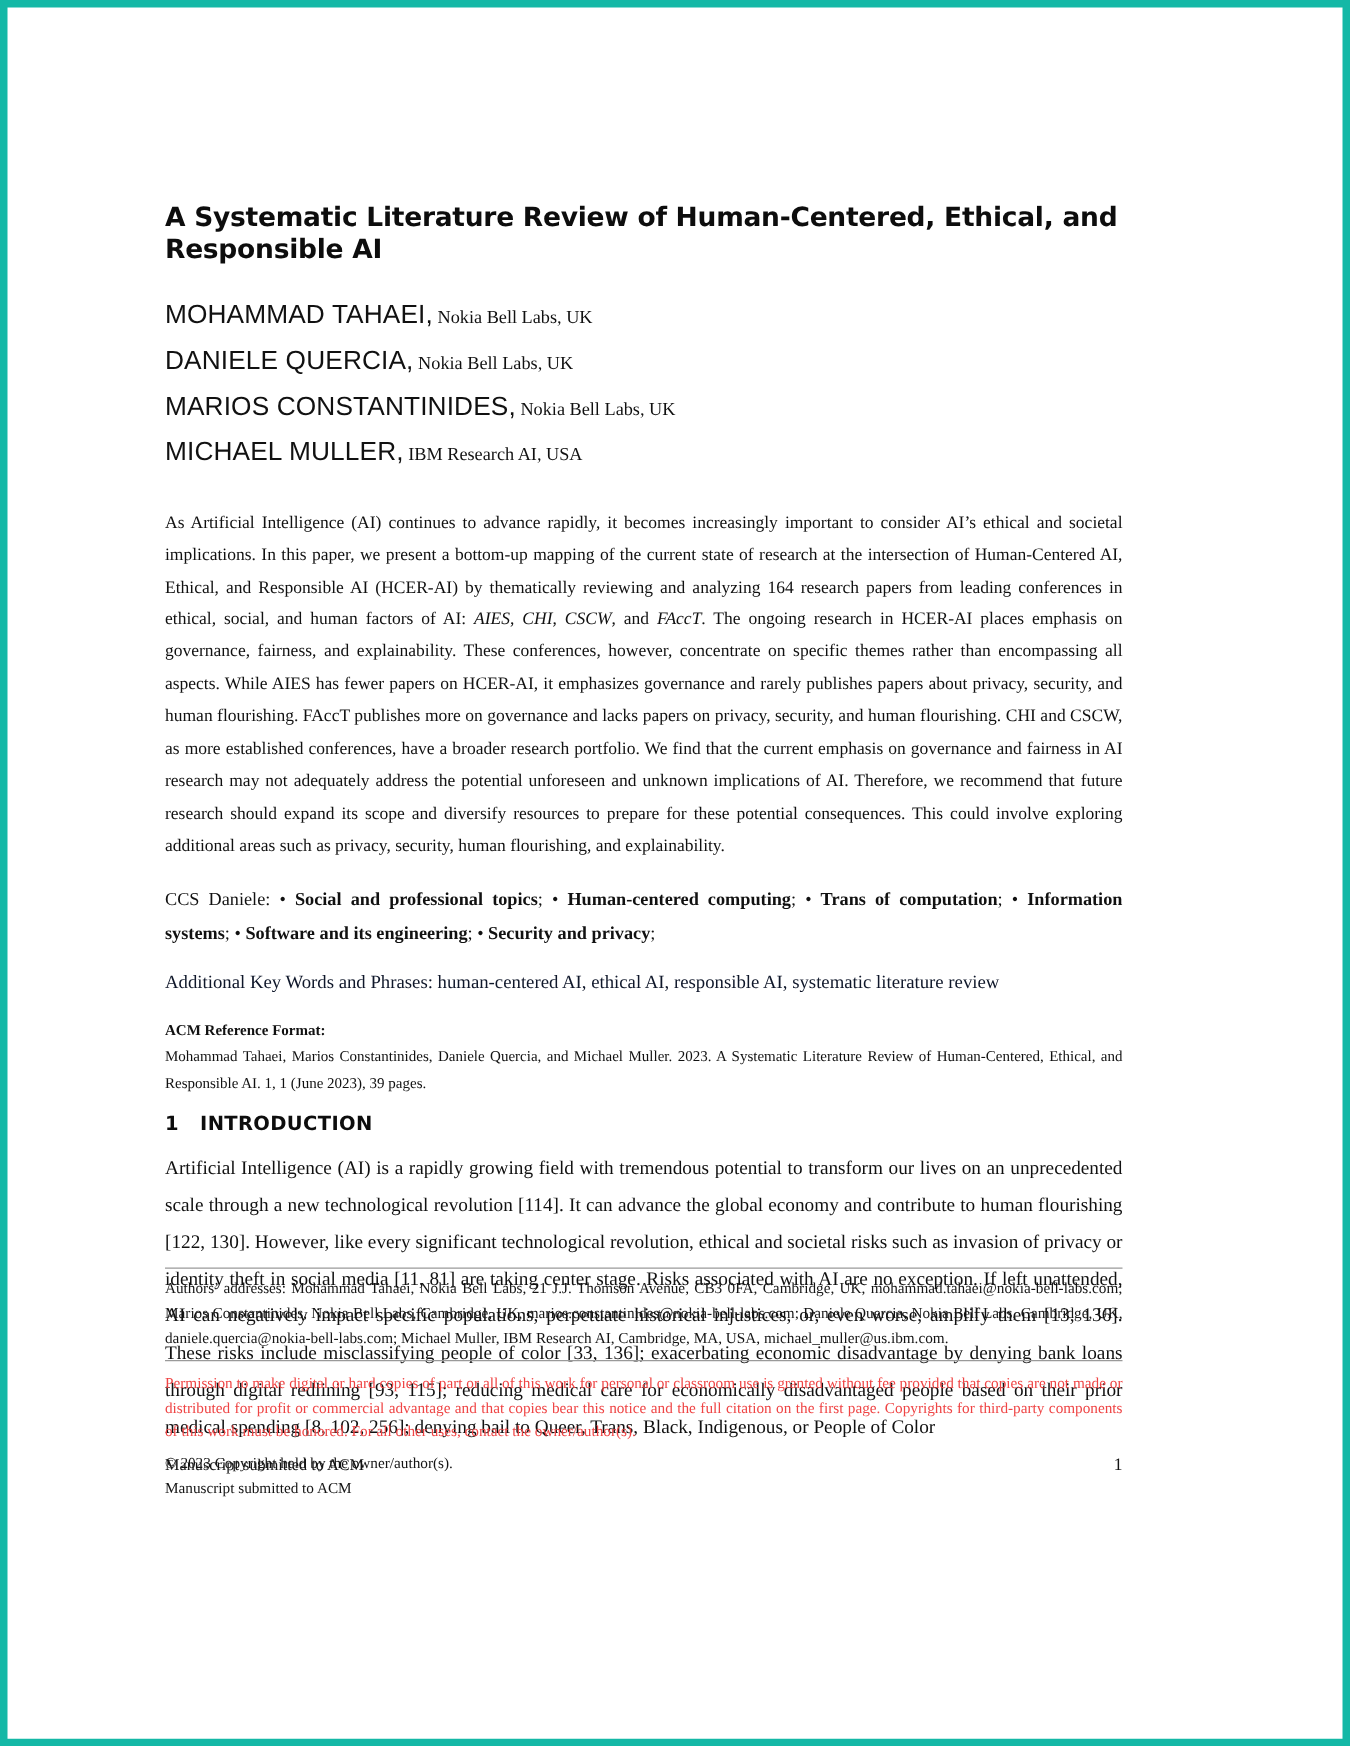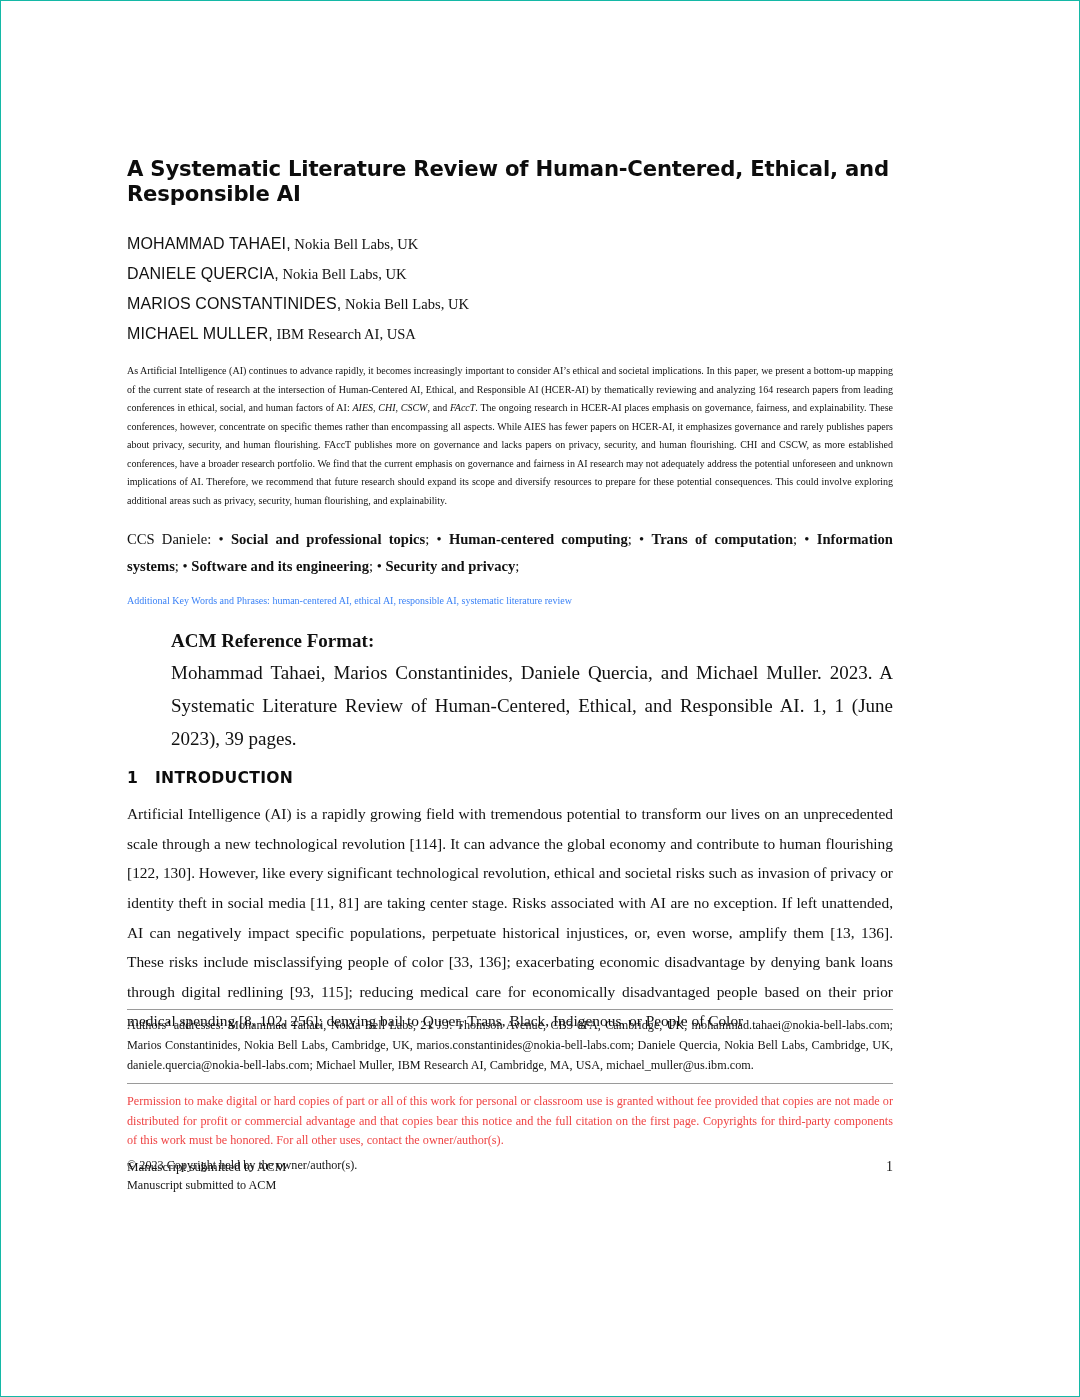--- a/index.html
+++ b/index.html
@@ -5,21 +5,21 @@
   html, body {
     margin: 0;
     padding: 0;
     background: #ffffff;
   }
   .page {
     position: relative;
     width: 1080px;
     height: 1397px;
     background: #ffffff;
-    border: 1px solid #14b8a6;
+    border: 6px solid #14b8a6;
     box-sizing: border-box;
     overflow: hidden;
     font-family: "Liberation Serif", "DejaVu Serif", serif;
     color: #000000;
   }
   .content {
     position: absolute;
     left: 126px;
     top: 0;
     width: 766px;
@@ -41,65 +41,64 @@
   .authors {
     margin-top: 26px;
   }
   .author-line {
     margin-bottom: 8.5px;
     line-height: 1.35;
     white-space: nowrap;
   }
   .author-name {
     font-family: "Liberation Sans", "DejaVu Sans", sans-serif;
-    font-size: 16px;
+    font-size: 21px;
     font-weight: normal;
     letter-spacing: 0.1px;
     color: #111111;
   }
   .author-aff {
     font-family: Liberation Serif, serif;
     font-size: 14.6px;
     color: #111111;
   }
 
   
   .abstract {
-    margin-top: 17px;
-    font-size: 10px;
+    margin-top: 29px;
+    font-size: 14px;
     line-height: 1.85;
     text-align: justify;
     text-justify: inter-word;
     color: #111111;
   }
   .abstract i { font-style: italic; }
 
   
   .ccs {
     margin-top: 16px;
     font-size: 14.6px;
     line-height: 1.85;
     text-align: justify;
     color: #111111;
   }
   .ccs b { font-weight: bold; }
   .keywords {
     margin-top: 12px;
-    font-size: 10px;
+    font-size: 15px;
     line-height: 1.85;
-    color: #3b82f6;
+    color: #0f172a;
   }
 
   
   .refblock {
     margin-top: 14px;
-    font-size: 19px;
+    font-size: 12px;
     line-height: 1.72;
     color: #111111;
-    margin-left: 44px;
   }
   .refblock .reflabel {
     font-weight: bold;
     display: block;
   }
   .refblock .reftext {
     display: block;
     text-align: justify;
   }
 

